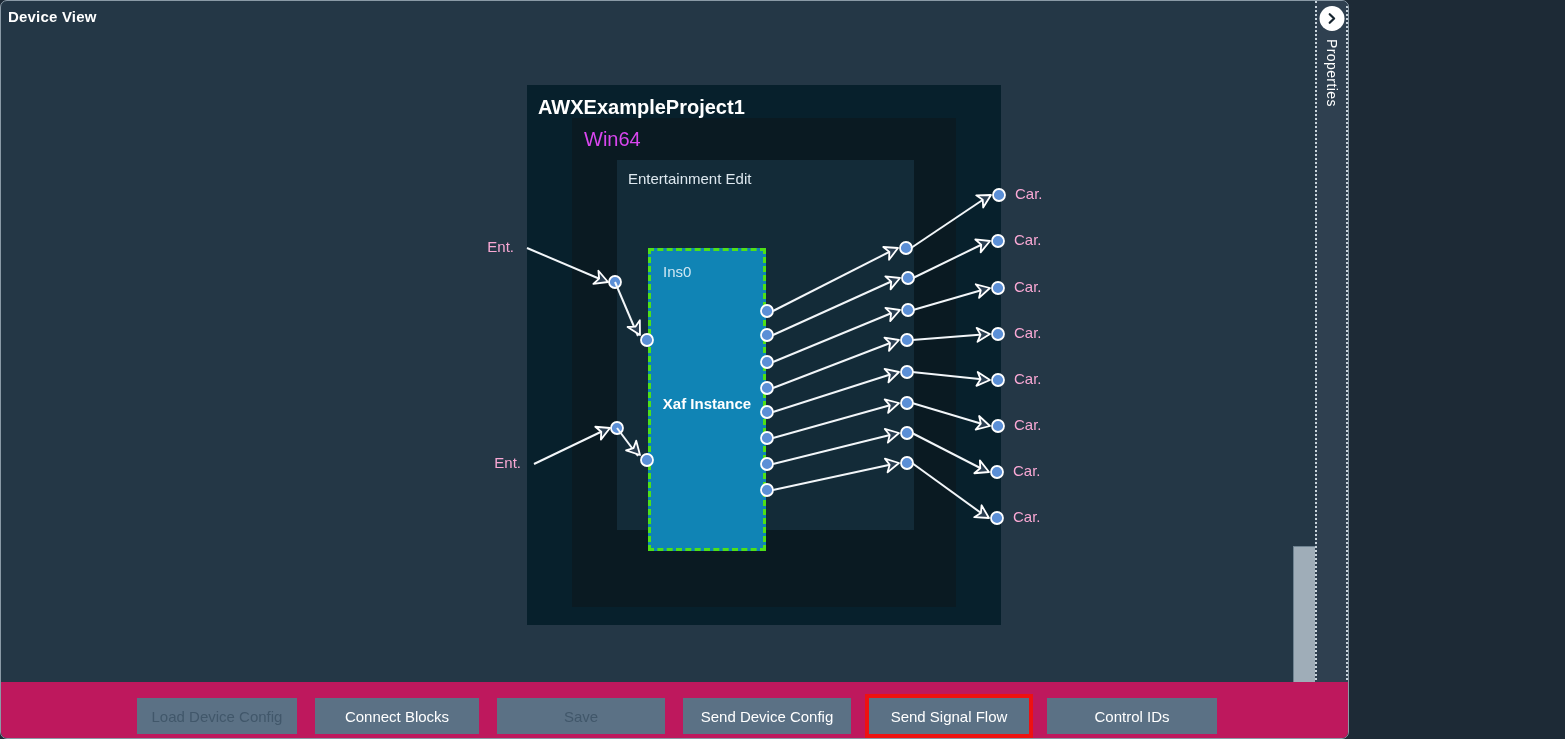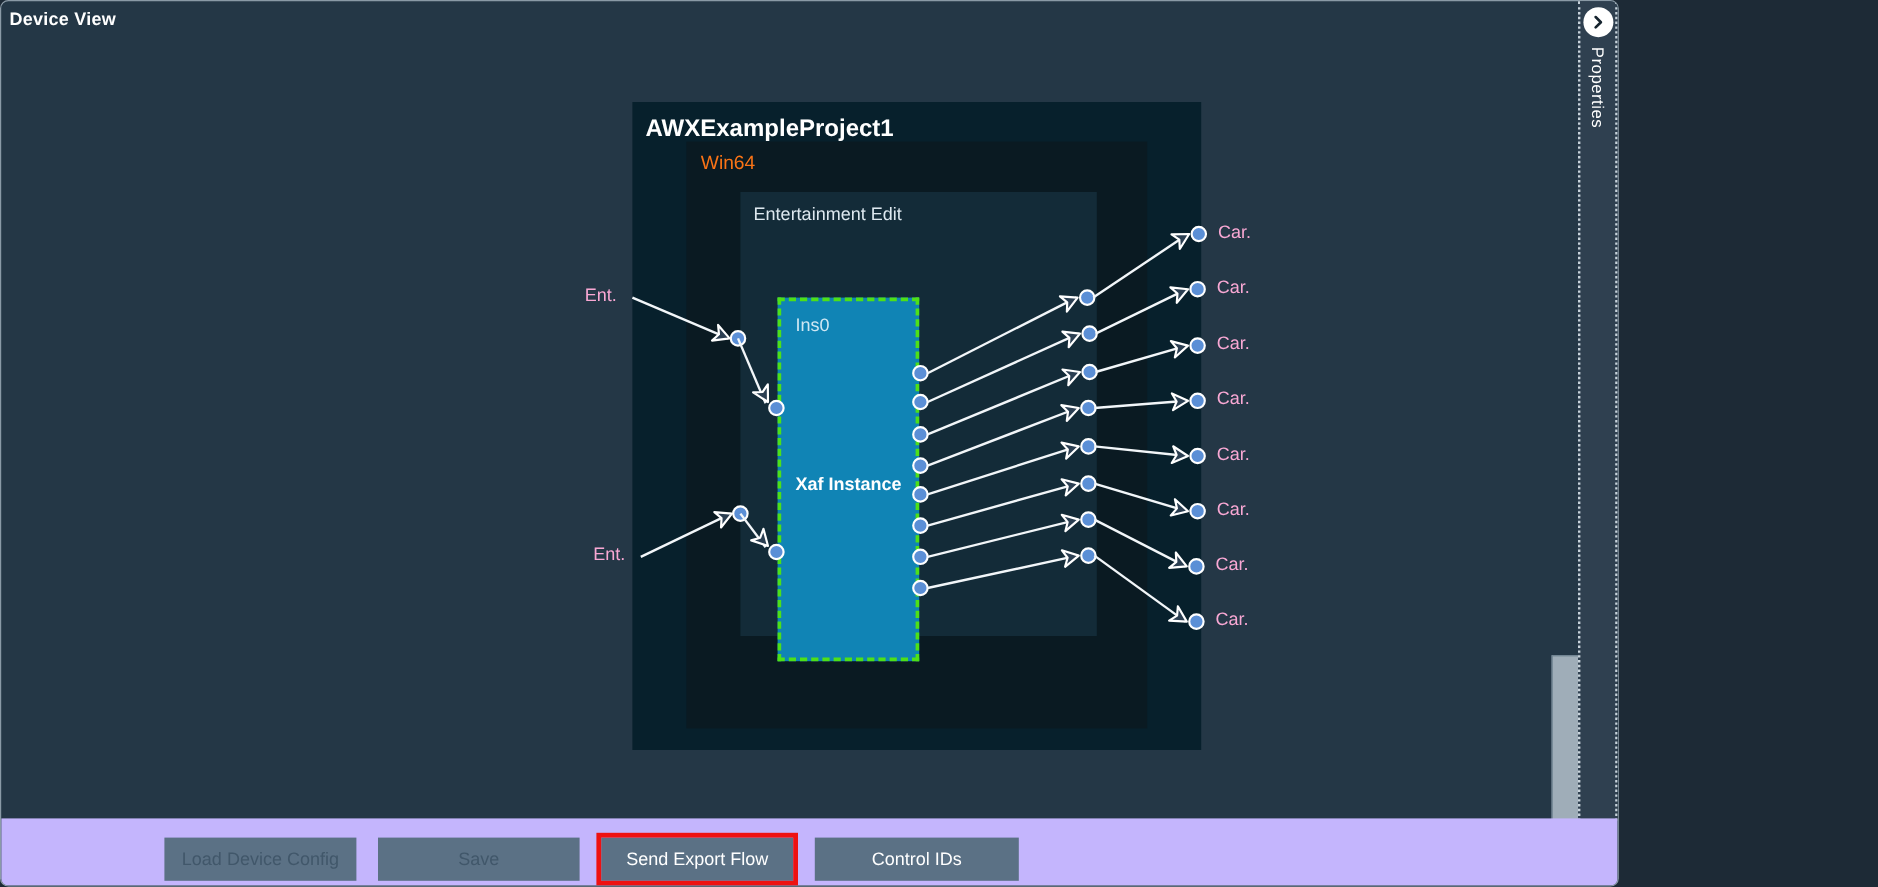--- a/index.html
+++ b/index.html
@@ -39,21 +39,21 @@
   
   .nbox{position:absolute;box-sizing:border-box;}
   #box-project{left:526px;top:51px;width:474px;height:540px;background:#07202c;}
   #box-platform{left:571px;top:84px;width:384px;height:489px;background:#0a1a22;}
   #box-task{left:616px;top:126px;width:297px;height:370px;background:#132b38;}
 
   .nbox-label{
     position:absolute;color:#eaf2f7;white-space:nowrap;
   }
   #label-project{left:11px;top:11px;font-size:20px;font-weight:bold;color:#ffffff;}
-  #label-platform{left:12px;top:10px;font-size:16px;color:#f97316;}
+  #label-platform{left:12px;top:10px;font-size:20px;color:#d946ef;}
   #label-task{left:11px;top:10px;font-size:15px;color:#dde8ef;}
 
   
   #block-xaf{
     position:absolute;left:647px;top:214px;width:118px;height:303px;
     background:#1084b5;
     border:3px dashed #4ee018;
     box-sizing:border-box;
   }
   #xaf-ins-label{
@@ -100,21 +100,21 @@
   }
   #rail-label{
     position:absolute;left:50%;top:38px;transform:translateX(-50%);
     writing-mode:vertical-rl;
     font-size:14px;color:#ffffff;letter-spacing:.4px;
   }
 
   
   #toolbar{
     position:absolute;left:0;bottom:0;width:100%;height:56px;
-    background:#c4b5fd;
+    background:#be185d;
     display:flex;align-items:center;
     box-sizing:border-box;
     padding-left:40px;
   }
   #toolbar-inner{
     position:absolute;left:136px;bottom:0;
     display:flex;align-items:flex-end;gap:18px;
   }
   .tb-btn{
     height:36px;min-width:160px;
@@ -275,24 +275,30 @@
     </div>
     <div id="rail-label">Properties</div>
   </div>
 
   <div id="toolbar">
     <div id="toolbar-inner">
         <div class="tb-wrap">
           <button class="tb-btn disabled" disabled="" style="width: 160px;">Load Device Config</button>
         </div>
         <div class="tb-wrap">
+          <button class="tb-btn" style="width: 164px;">Connect Blocks</button>
+        </div>
+        <div class="tb-wrap">
           <button class="tb-btn disabled" disabled="" style="width: 168px;">Save</button>
         </div>
         <div class="tb-wrap">
-          <button class="tb-btn highlight" style="width: 148px;">Send Export Flow</button>
+          <button class="tb-btn" style="width: 168px;">Send Device Config</button>
+        </div>
+        <div class="tb-wrap">
+          <button class="tb-btn highlight" style="width: 148px;">Send Signal Flow</button>
         </div>
         <div class="tb-wrap">
           <button class="tb-btn" style="width: 170px;">Control IDs</button>
         </div>
       </div>
   </div>
 
 </div>
 
 </body></html>

